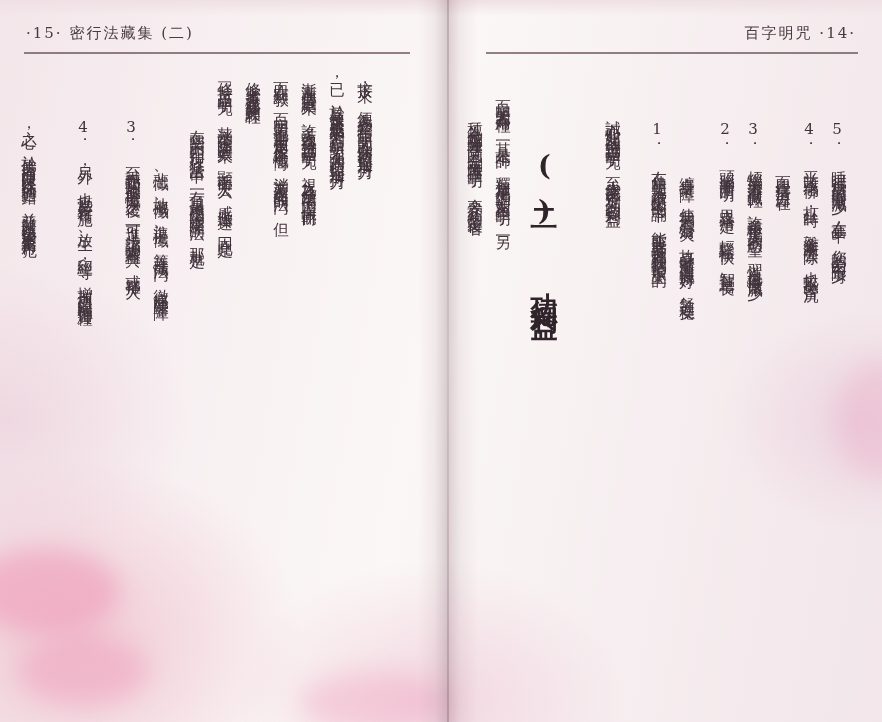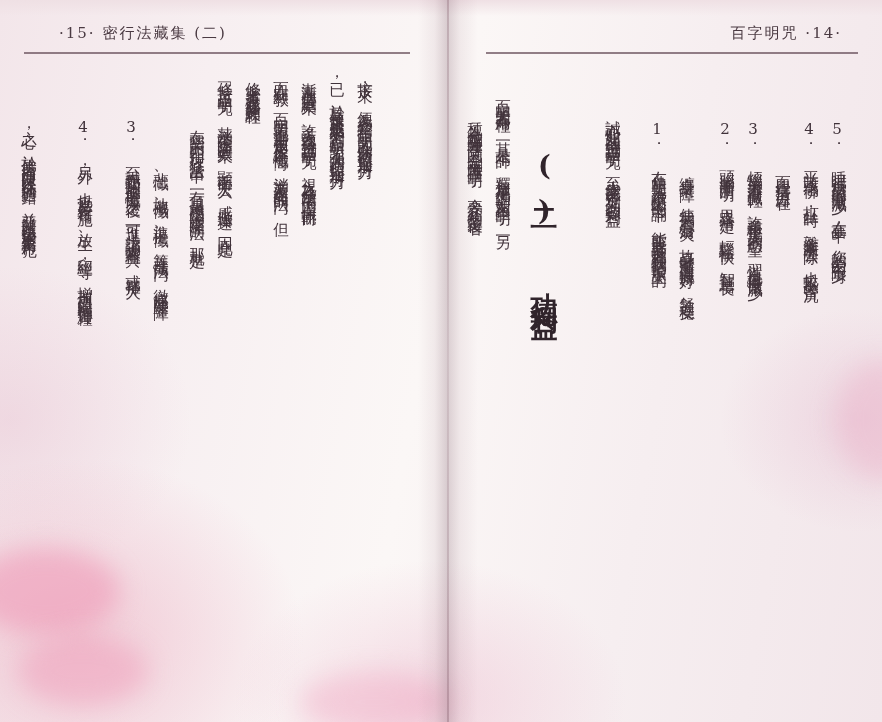--- a/index.html
+++ b/index.html
@@ -79,22 +79,22 @@
 
   .hdr-text {
     position: absolute;
     top: 24px;
     font-size: 15px;
     color: #4a3a42;
     letter-spacing: 2px;
     white-space: nowrap;
     font-family: "DejaVu Serif", "Liberation Serif", serif;
   }
-  .hdr-text.left  { left: 26px; margin-left: 33px; }
-  .hdr-text.right { right: 40px; }
+  .hdr-text.left  { left: 26px; }
+  .hdr-text.right { right: 26px; }
 
   
   .col {
     position: absolute;
     writing-mode: vertical-rl;
     text-orientation: upright;
     font-size: 15.5px;
     line-height: 1.0;
     letter-spacing: 3.2px;
     color: #40323a;

